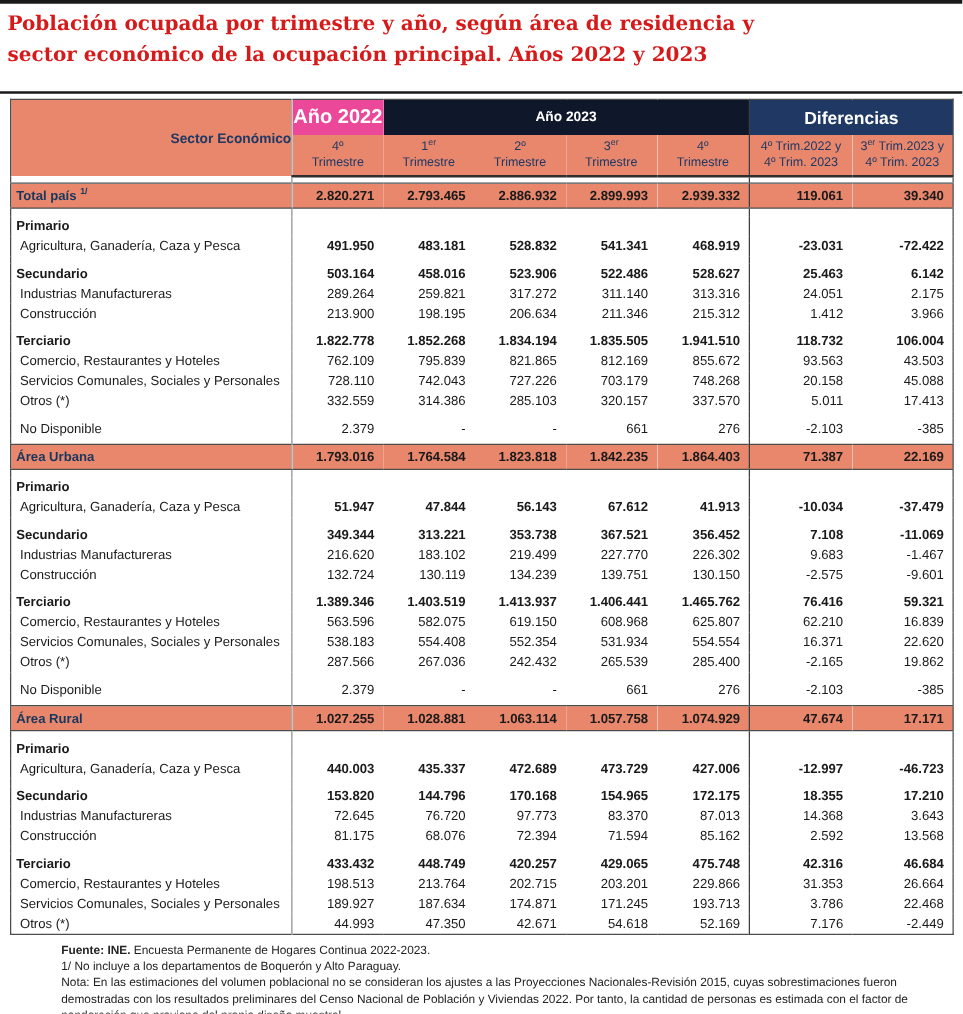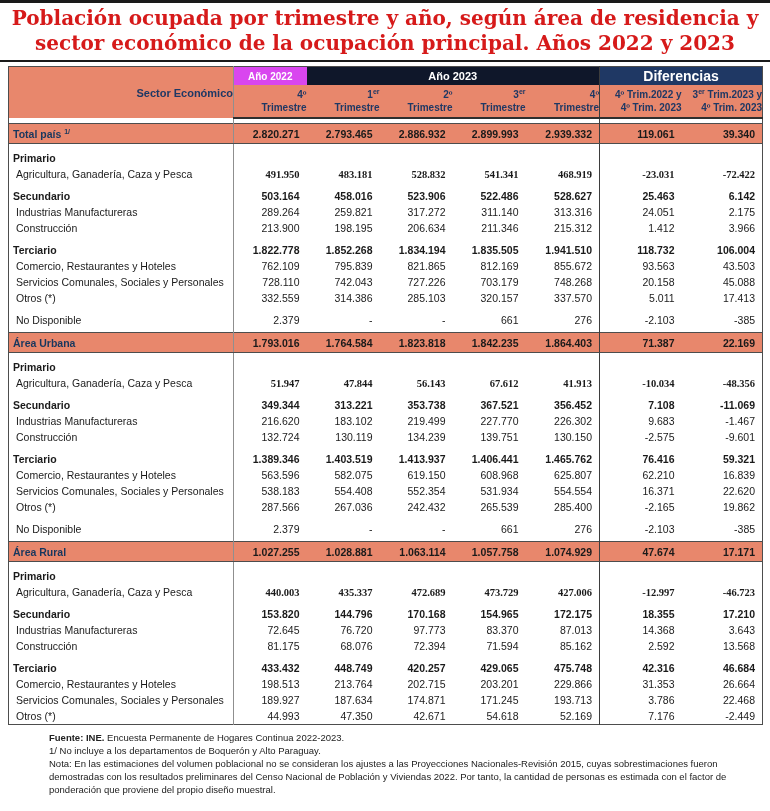--- a/index.html
+++ b/index.html
@@ -4,43 +4,43 @@
 <style>
   html,body{margin:0;padding:0;}
   body{
     width:770px;height:811px;background:#ffffff;overflow:hidden;
     font-family:"Liberation Sans", sans-serif;
     -webkit-font-smoothing:antialiased;
   }
   .top-rule{height:3px;background:#1a1a1a;}
   .title{
     font-family:"DejaVu Serif", serif;font-weight:bold;
-    color:#d61a1a;font-size:20px;line-height:25px;text-align:center;
-    padding:3px 6px 4px;
+    color:#d61a1a;font-size:16px;line-height:25px;text-align:left;
+    padding:3px 6px 17px;
   }
   .title-rule{height:2px;background:#1a1a1a;}
 
   table.main{
     border-collapse:collapse;table-layout:fixed;
     width:754px;margin:4px 0 0 8px;
     font-size:10.5px;color:#1a1a1a;
     border:1px solid #4d4d4d;
   }
   th,td{padding:0;vertical-align:middle;overflow:hidden;white-space:nowrap;}
 
   
   th.sector{
     background:#e8876c;color:#1f3864;font-size:11px;font-weight:bold;text-align:right;
   }
-  th.y22{background:#d946ef;color:#ffffff;font-size:10px;font-weight:bold;height:18px;}
+  th.y22{background:#ec4899;color:#ffffff;font-size:16px;font-weight:bold;height:28px;}
   th.y23{background:#0f172a;color:#ffffff;font-size:11px;font-weight:bold;}
   th.diff{background:#1f3864;color:#ffffff;font-size:14px;font-weight:bold;}
   tr.subhead th{
-    background:#e8876c;color:#1f3864;font-size:10px;font-weight:bold;
-    height:32px;line-height:13px;text-align:right;
+    background:#e8876c;color:#1f3864;font-size:10px;font-weight:normal;
+    height:32px;line-height:13px;text-align:center;
     border-bottom:2px solid #2f2f2f;
   }
   tr.subhead th .l{display:block;}
   sup{font-size:7px;line-height:0;}
 
   
   .cL{border-left:1px solid #8f8f8f;}
   .cD{border-left:1.5px solid #3d3d3d;}
 
   
@@ -49,21 +49,21 @@
   tr.spacer td{height:6px;}
   tr.spacer.sm td{height:4px;}
   tr.band td{
     background:#e8876c;height:19px;font-weight:bold;
     border-top:1px solid #4d4d4d;border-bottom:1px solid #4d4d4d;
   }
   tr.band td.label{color:#17375e;}
   tr.group td{height:16px;font-weight:bold;}
   tr.item td{height:16px;}
   tr.itemb td{height:16px;}
-  tr.itemb td.num{font-weight:bold;font-family:Liberation Serif, serif;}
+  tr.itemb td.num{font-weight:bold;}
   tr.item td.label, tr.itemb td.label{padding-left:7px;}
 
   
   .notes{width:752px;margin:6px 0 0 9px;font-size:9.5px;line-height:13px;color:#222222;}
   .notes div{white-space:normal;padding-left:40px;}
 </style>
 </head>
 <body>
 
 <div class="top-rule"></div>
@@ -325,21 +325,21 @@
         <td class="num"></td>
       </tr>
       <tr class="itemb">
         <td class="label">Agricultura, Ganadería, Caza y Pesca</td>
         <td class="num cL">51.947</td>
         <td class="num">47.844</td>
         <td class="num">56.143</td>
         <td class="num">67.612</td>
         <td class="num">41.913</td>
         <td class="num cD">-10.034</td>
-        <td class="num">-48.356</td>
+        <td class="num">-37.479</td>
       </tr>
       <tr class="spacer">
         <td class="label"></td>
         <td class="num cL"></td>
         <td class="num"></td>
         <td class="num"></td>
         <td class="num"></td>
         <td class="num"></td>
         <td class="num cD"></td>
         <td class="num"></td>

